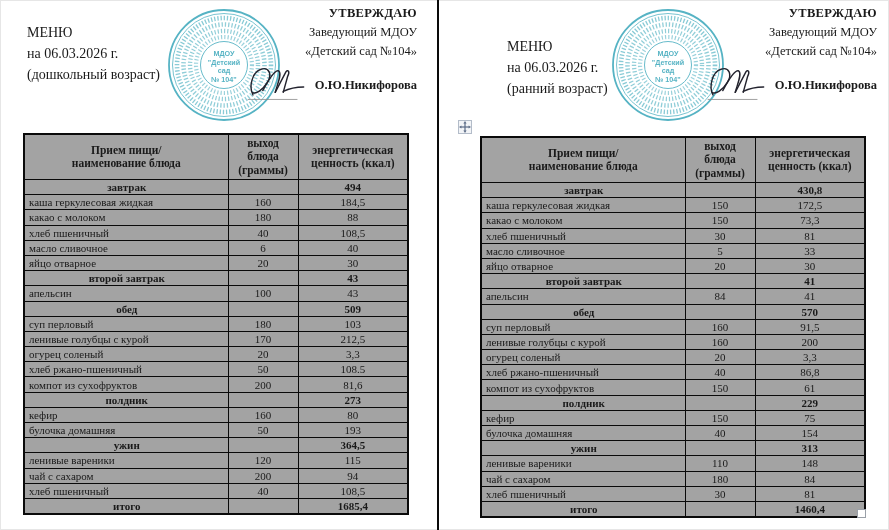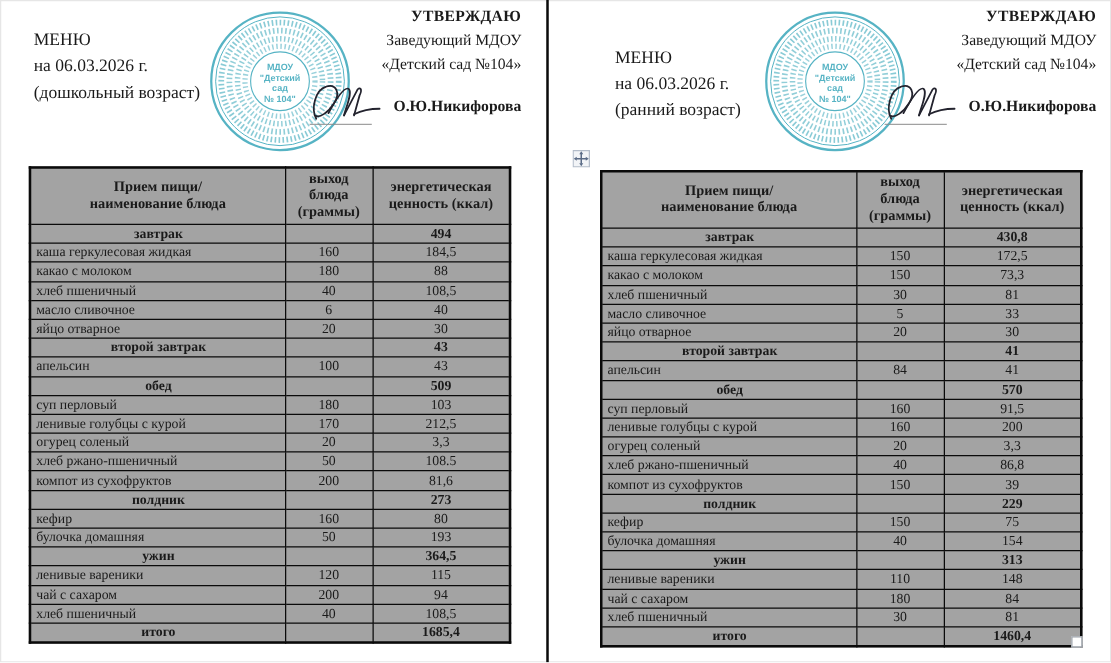--- a/index.html
+++ b/index.html
@@ -8,21 +8,21 @@
     font-family:"Liberation Serif","DejaVu Serif",serif;color:#1a1a1a;
     overflow:hidden;box-shadow:inset 0 0 0 1px #e6e6e6;
   }
   .page{position:absolute;top:0;height:530px;}
   #page-left{left:0;width:437px;}
   #page-right{left:439px;width:450px;}
   .divider{position:absolute;left:437px;top:0;width:2px;height:530px;background:#0a0a0a;}
 
   .menu-block{position:absolute;font-size:14px;line-height:21px;white-space:pre-line;}
   #page-left .menu-block{left:27px;top:22px;}
-  #page-right .menu-block{left:53px;top:36px;}
+  #page-right .menu-block{left:68px;top:36px;}
 
   .approval{position:absolute;top:4px;text-align:right;font-size:12.5px;line-height:19px;}
   #page-left .approval{right:20px;}
   #page-right .approval{right:12px;}
   .approval .l1{font-weight:bold;letter-spacing:.3px;}
   .sig-row{display:flex;align-items:flex-end;justify-content:flex-end;margin-top:2px;}
   .sig-row svg{display:block;margin-right:6px;}
   .signer{font-weight:bold;font-size:12.5px;padding-bottom:8px;}
 
   .stamp{position:absolute;opacity:.88;}
@@ -345,21 +345,21 @@
             <td class="c2">3,3</td>
           </tr>
           <tr>
             <td class="c0">хлеб ржано-пшеничный</td>
             <td class="c1">40</td>
             <td class="c2">86,8</td>
           </tr>
           <tr>
             <td class="c0">компот из  сухофруктов</td>
             <td class="c1">150</td>
-            <td class="c2">39</td>
+            <td class="c2">61</td>
           </tr>
           <tr class="sec">
             <td class="c0">полдник</td>
             <td class="c1"></td>
             <td class="c2">229</td>
           </tr>
           <tr>
             <td class="c0">кефир</td>
             <td class="c1">150</td>
             <td class="c2">75</td>

